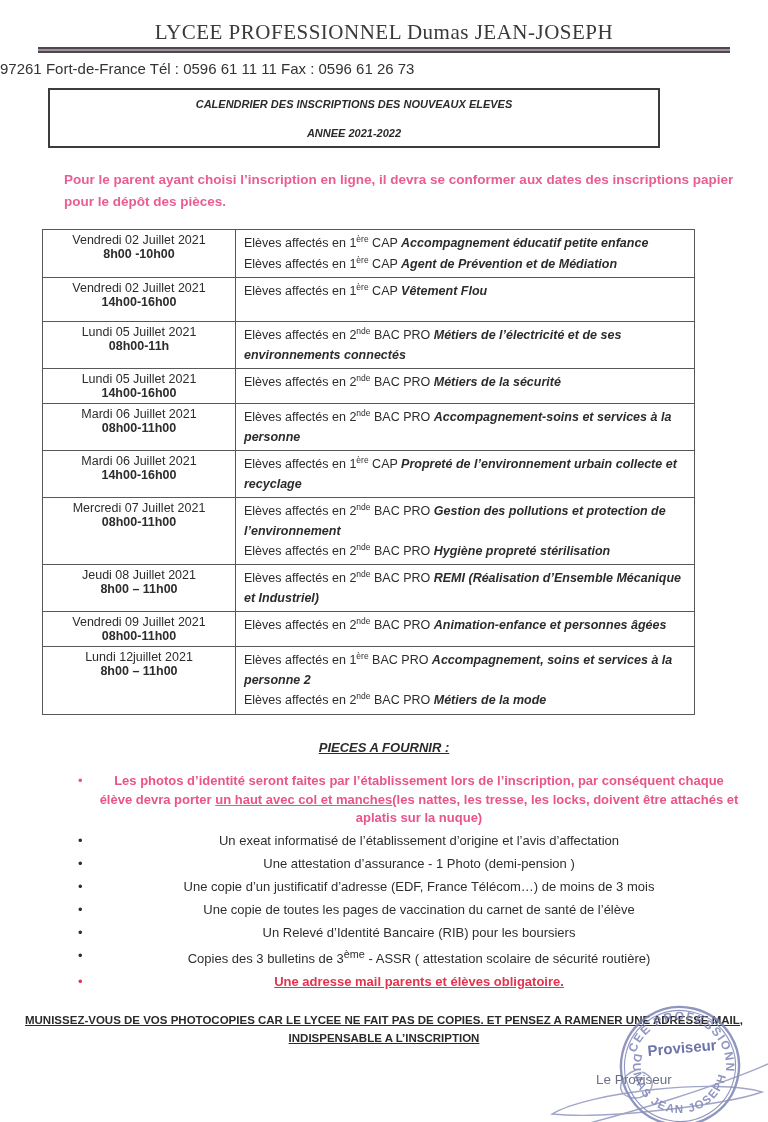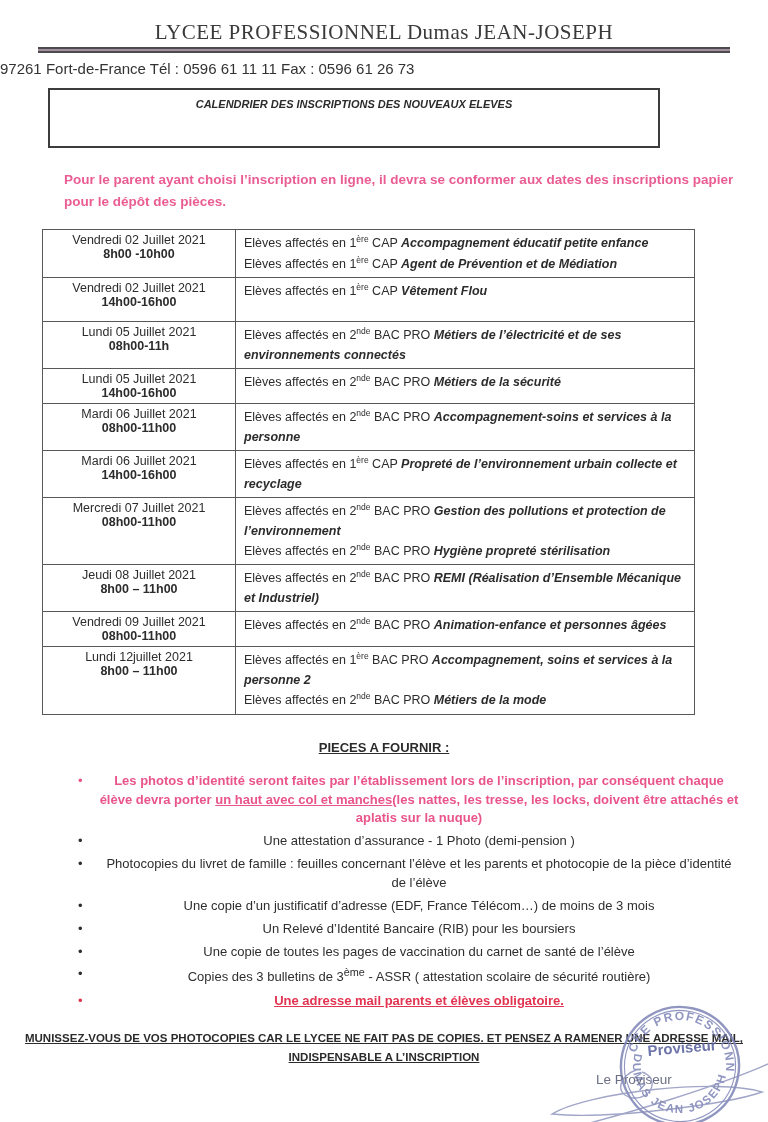--- a/index.html
+++ b/index.html
@@ -85,21 +85,21 @@
   td.courses-cell sup{font-size:8.5px;}
   .course-name{font-weight:bold;font-style:italic;}
   tr.h1{height:33px;}  
   tr.h2{height:44px;}
   tr.h3{height:50px;}
 
   
   .pieces-heading{
     margin:25px 0 0 0;
     text-align:center;
-    font-size:13px;font-weight:bold;
+    font-size:13px;font-weight:bold;font-style:italic;
     text-decoration:underline;
     color:#2b2b2b;
   }
   ul.pieces-list{
     list-style:none;
     margin:17px 28px 0 76px;padding:0;
     font-size:13px;line-height:1.45;
   }
   ul.pieces-list li{
     position:relative;
@@ -137,20 +137,21 @@
 <body>
 
 <div class="page">
 
   <h1 class="school-title">LYCEE PROFESSIONNEL Dumas JEAN-JOSEPH</h1>
   <div class="title-rule"></div>
   <div class="address-line">97261 Fort-de-France Tél : 0596 61 11 11 Fax : 0596 61 26 73</div>
 
   <div class="title-box">
     <div class="bx-line">CALENDRIER DES INSCRIPTIONS DES NOUVEAUX ELEVES</div>
+    <div class="bx-line bx-line2">ANNEE 2021-2022</div>
   </div>
 
 
   <p class="online-notice">Pour le parent ayant choisi l’inscription en ligne, il devra se conformer aux dates des inscriptions papier pour le dépôt des pièces.</p>
 
   <table class="schedule">
     <tbody>
         <tr>
           <td class="date-cell">
             <div>Vendredi 02 Juillet 2021</div>
@@ -244,25 +245,25 @@
             <div class="course-line"><span>Elèves affectés en 2</span><sup>nde</sup><span> BAC PRO  </span><span class="course-name">Métiers de la mode</span></div>
           </td>
         </tr>
       </tbody>
   </table>
 
   <h2 class="pieces-heading">PIECES A FOURNIR :</h2>
 
   <ul class="pieces-list">
       <li class="pink"><span class="seg-b">Les photos d’identité seront faites par l’établissement lors de l’inscription, par conséquent chaque élève devra porter </span><span class="seg-b seg-u">un haut avec col et manches</span><span class="seg-b">(les nattes, les tresse, les locks, doivent être attachés et aplatis sur la nuque)</span></li>
+      <li><span>Un exeat informatisé de l’établissement d’origine et l’avis d’affectation</span></li>
       <li><span>Une attestation d’assurance  -  1 Photo (demi-pension )</span></li>
-      <li><span>Photocopies du livret de famille : feuilles concernant l’élève et les parents et photocopie de la pièce d’identité de l’élève</span></li>
       <li><span>Une copie  d’un justificatif d’adresse (EDF, France Télécom…) de moins de 3 mois</span></li>
+      <li><span>Une copie de toutes les pages de vaccination du carnet de santé de l’élève</span></li>
       <li><span>Un Relevé d’Identité Bancaire (RIB) pour les boursiers</span></li>
-      <li><span>Une copie de toutes les pages de vaccination du carnet de santé de l’élève</span></li>
       <li><span>Copies des 3 bulletins de 3</span><sup>ème</sup><span> -  ASSR  ( attestation scolaire de sécurité routière)</span></li>
       <li class="red"><span class="seg-b seg-u">Une adresse mail parents et élèves obligatoire.</span></li>
     </ul>
 
   <p class="munissez">
       <span>MUNISSEZ-VOUS DE VOS PHOTOCOPIES CAR LE LYCEE NE FAIT PAS DE COPIES. ET PENSEZ A RAMENER UNE ADRESSE MAIL,</span>
       <span>INDISPENSABLE A L’INSCRIPTION</span>
     </p>
 
   <div class="stamp-wrap">

